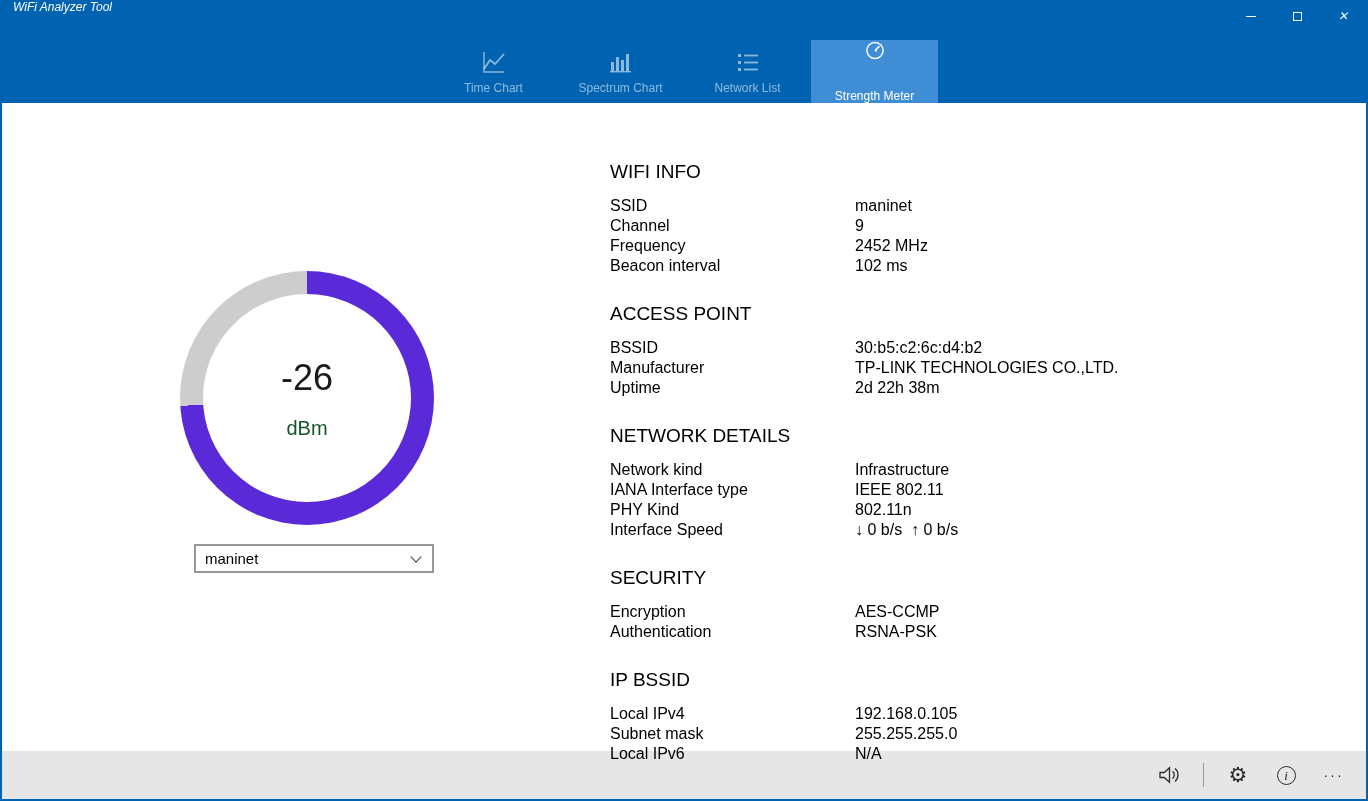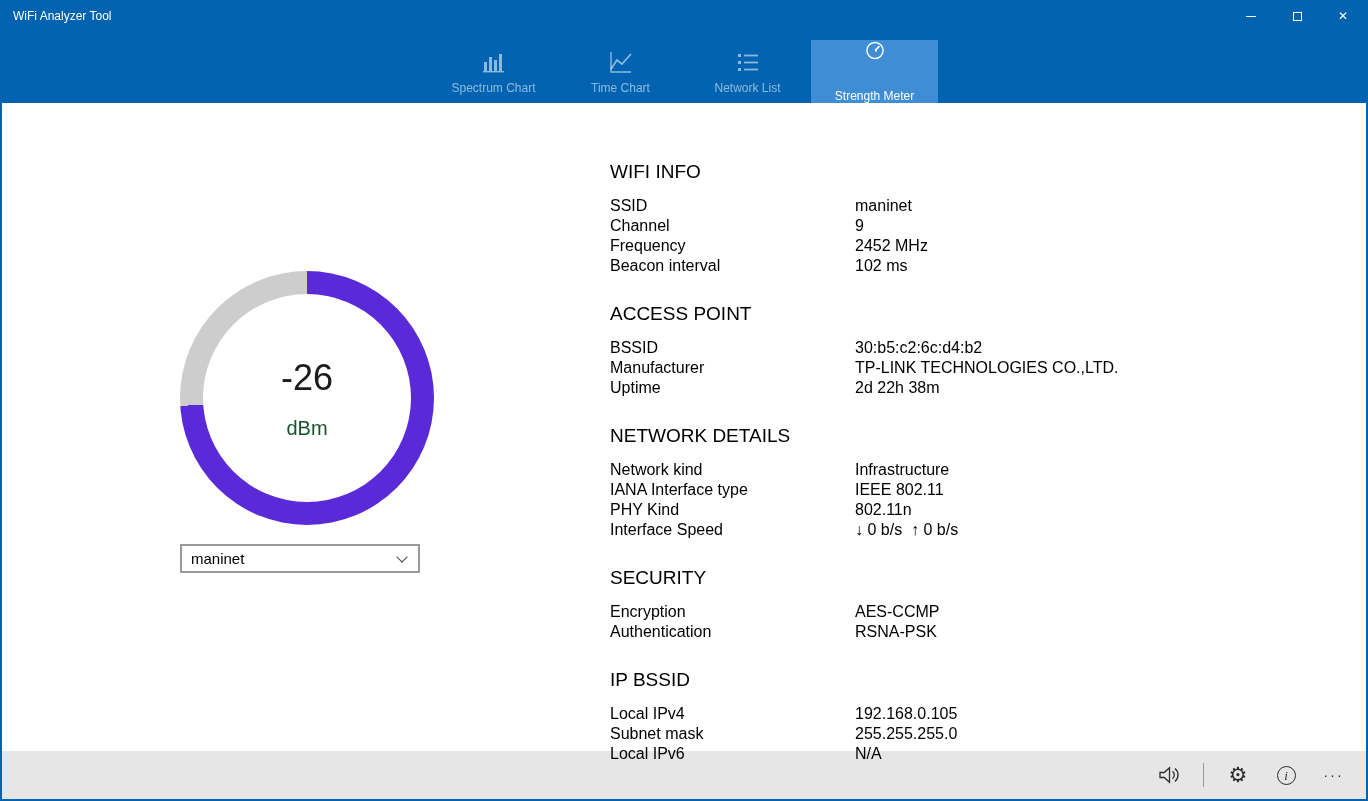--- a/index.html
+++ b/index.html
@@ -17,21 +17,21 @@
     width:1368px;height:801px;
     border-left:2px solid var(--accent);
     border-right:2px solid var(--accent);
     border-bottom:2px solid var(--accent);
     display:flex;flex-direction:column;
     background:#fff;
   }
   
   .titlebar{
     height:32px;background:var(--accent);color:#fff;
-    display:flex;align-items:center;flex:none;
+    display:flex;flex:none;font-style:italic;
   }
   .title-text{font-size:12px;padding-left:11px;flex:1;}
   .win-controls{display:flex;height:100%;}
   .win-btn{width:46px;height:100%;display:flex;align-items:center;justify-content:center;color:#fff;cursor:default;}
   .glyph-min{width:10px;height:1px;background:#fff;display:block;}
   .glyph-max{width:9px;height:9px;border:1px solid #fff;display:block;}
   .glyph-close{font-size:12px;line-height:1;}
   
   .tabstrip{
     height:71px;background:var(--accent);flex:none;
@@ -42,21 +42,21 @@
     display:flex;flex-direction:column;align-items:center;justify-content:center;
     gap:6px;color:rgba(255,255,255,0.55);cursor:pointer;
   }
   .tab.active{background:var(--tab-active);color:#fff;gap:28px;}
   .tab svg{width:26px;height:26px;display:block;}
   .tab-label{font-size:12px;white-space:nowrap;}
   
   .content{flex:1;position:relative;background:#fff;}
   .gauge-block{
     position:absolute;left:178px;top:168px;width:254px;
-    display:flex;flex-direction:column;align-items:flex-start;
+    display:flex;flex-direction:column;align-items:flex-end;
   }
   .ring{width:254px;height:254px;border-radius:50%;position:relative;}
   .ring-inner{
     position:absolute;inset:23px;background:#fff;border-radius:50%;
     display:flex;flex-direction:column;align-items:center;justify-content:center;
   }
   .gauge-value{font-size:36px;color:#1b1b1b;}
   .gauge-unit{font-size:20px;color:#14532d;margin-top:18px;}
   .combo{
     margin-top:19px;width:240px;height:29px;
@@ -108,35 +108,35 @@
         <span class="glyph-max"></span>
       </div>
       <div class="win-btn">
         <span class="glyph-close">✕</span>
       </div>
     </div>
   </div>
 
   <div class="tabstrip">
     <div class="tab">
+      <svg viewBox="0 0 26 26" fill="none" stroke="currentColor" stroke-width="1.8">
+        <polyline points="3,20 9,11 14,15 23,5"></polyline>
+        <polyline points="3,3 3,23 23,23" stroke-width="1.4"></polyline>
+      </svg>
+      <span class="tab-label">Time Chart</span>
+    </div>
+    <div class="tab">
       <svg viewBox="0 0 26 26" fill="currentColor">
         <rect x="3" y="13" width="3" height="9"></rect>
         <rect x="8" y="8" width="3" height="14"></rect>
         <rect x="13" y="11" width="3" height="11"></rect>
         <rect x="18" y="5" width="3" height="17"></rect>
         <rect x="2" y="22" width="21" height="1.4"></rect>
       </svg>
       <span class="tab-label">Spectrum Chart</span>
-    </div>
-    <div class="tab">
-      <svg viewBox="0 0 26 26" fill="none" stroke="currentColor" stroke-width="1.8">
-        <polyline points="3,20 9,11 14,15 23,5"></polyline>
-        <polyline points="3,3 3,23 23,23" stroke-width="1.4"></polyline>
-      </svg>
-      <span class="tab-label">Time Chart</span>
     </div>
     <div class="tab">
       <svg viewBox="0 0 26 26" fill="currentColor">
         <rect x="3" y="5" width="3" height="3"></rect>
           <rect x="9" y="5.6" width="14" height="1.8"></rect>
         <rect x="3" y="12" width="3" height="3"></rect>
           <rect x="9" y="12.6" width="14" height="1.8"></rect>
         <rect x="3" y="19" width="3" height="3"></rect>
           <rect x="9" y="19.6" width="14" height="1.8"></rect>
       </svg>

